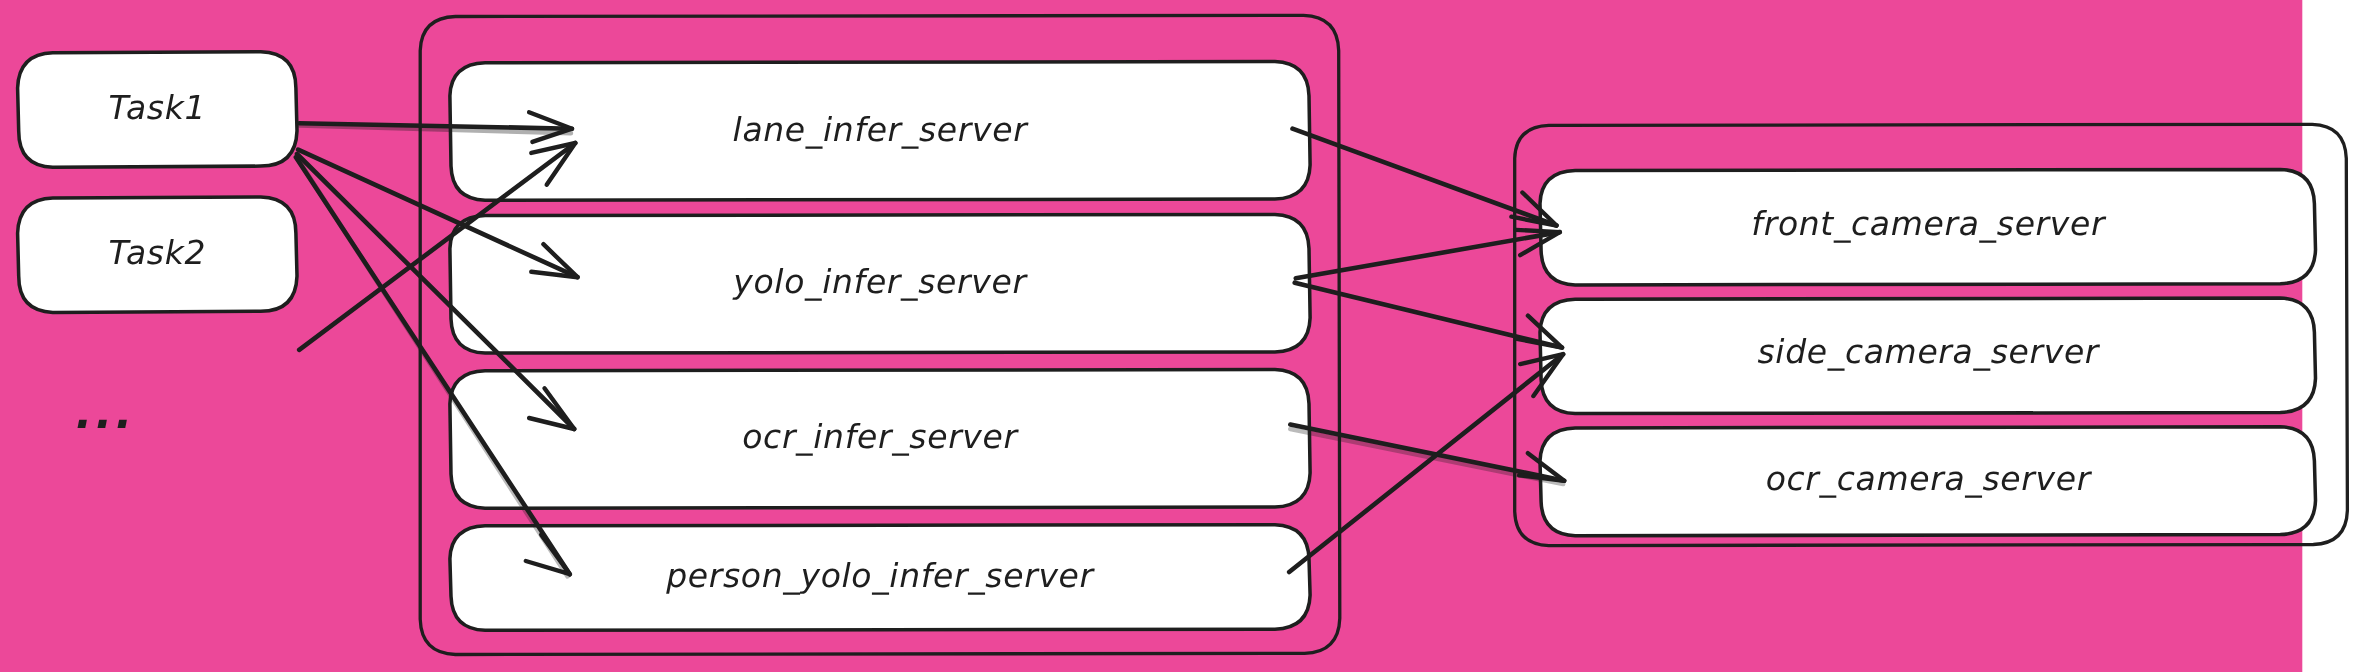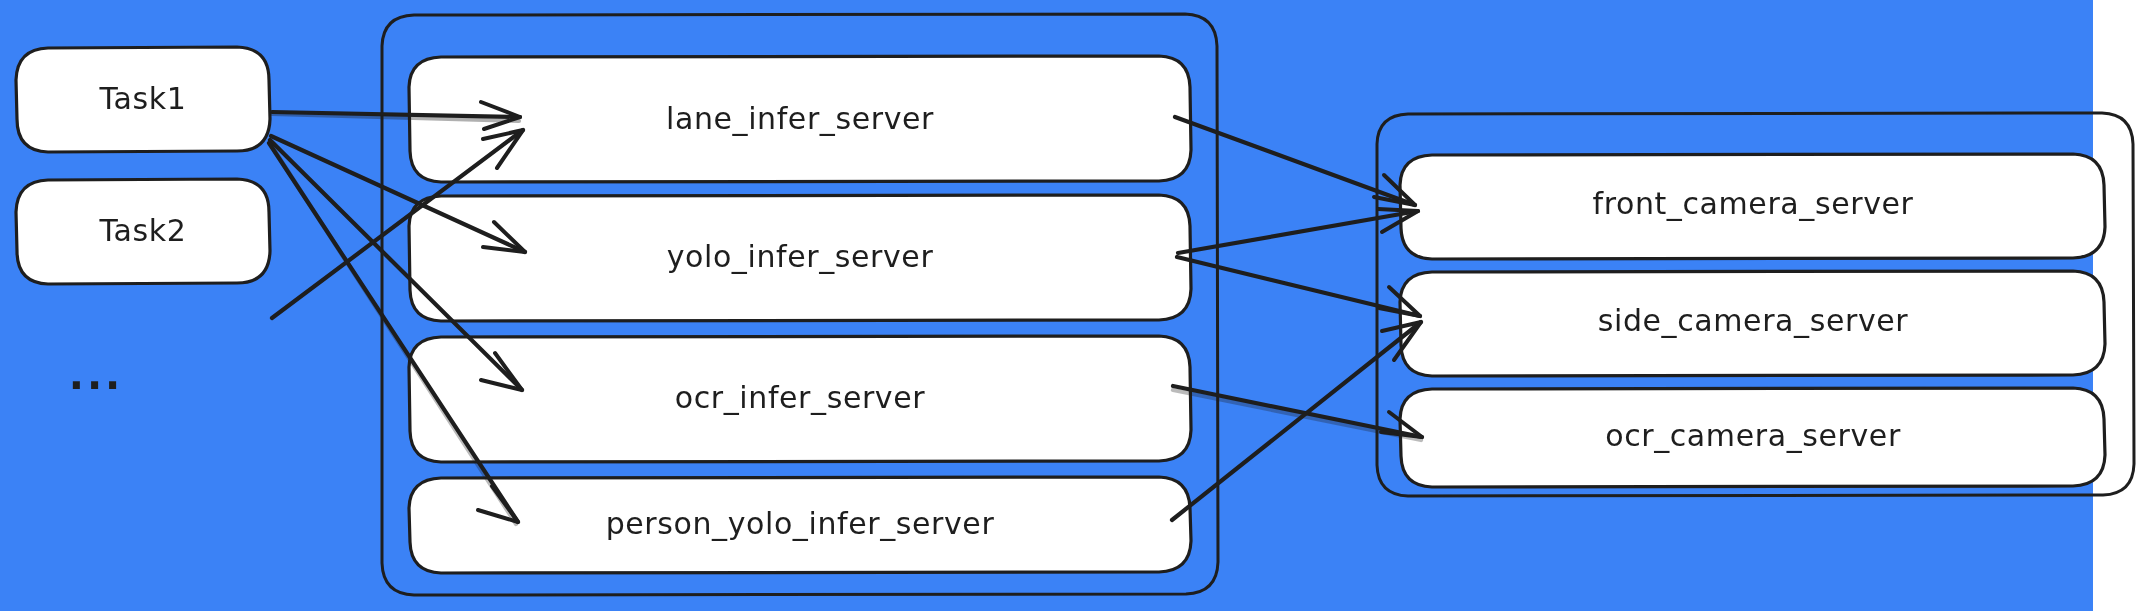--- a/index.html
+++ b/index.html
@@ -10,21 +10,22 @@
   body {
     width: 2149px;
     height: 611px;
     overflow: hidden;
     font-family: "DejaVu Sans", sans-serif;
   }
   #diagram-root {
     position: relative;
     width: 2093px;
     height: 611px;
-    background: #3b82f6;
+    background: #ec4899;
+    font-style: italic;
   }
   svg#scene {
     position: absolute;
     left: 0;
     top: 0;
     width: 2149px;
     height: 611px;
     display: block;
   }
   .node-text {

